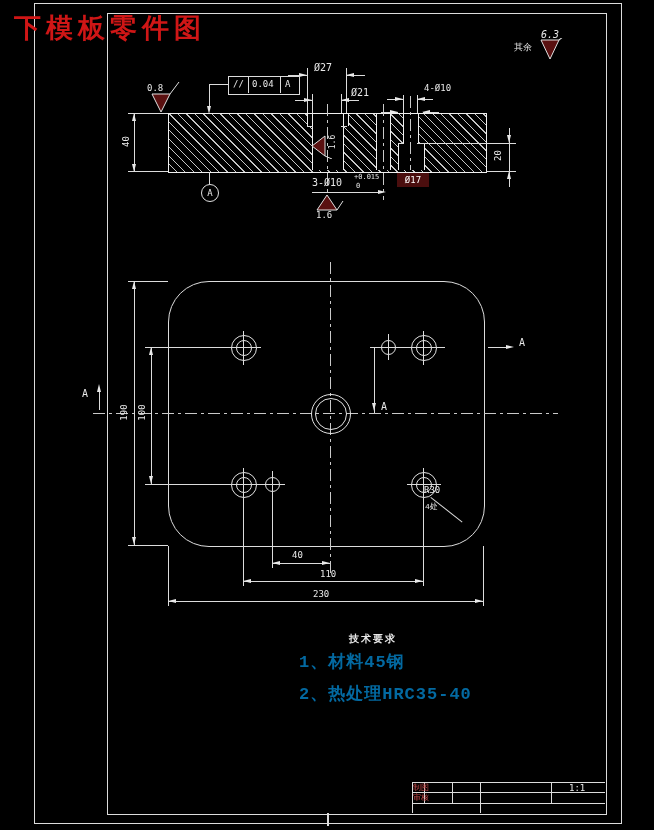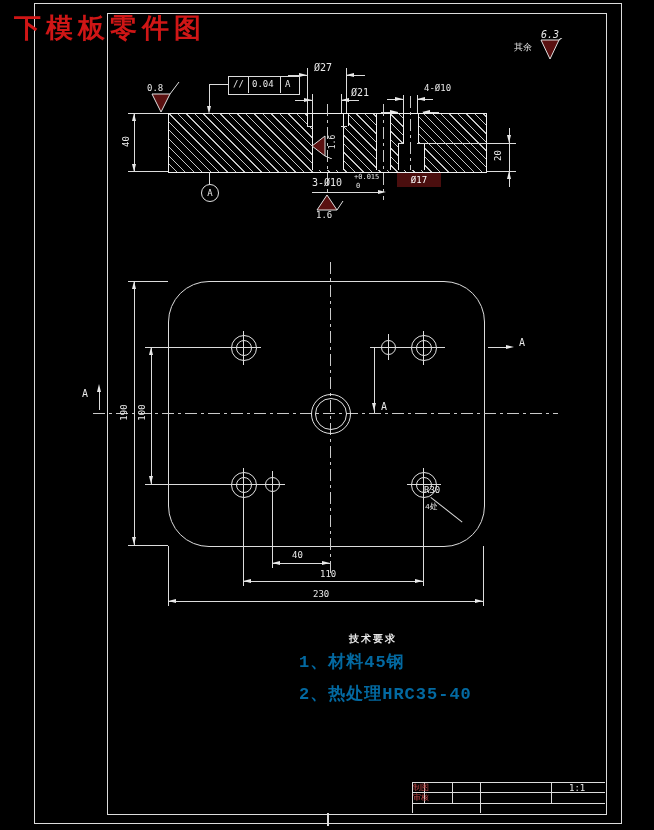--- a/index.html
+++ b/index.html
@@ -18,21 +18,21 @@
   .aw{position:absolute;width:0;height:0;}
   .aw.r{border-left:8px solid #e8e8e8;border-top:2px solid transparent;border-bottom:2px solid transparent;}
   .aw.l{border-right:8px solid #e8e8e8;border-top:2px solid transparent;border-bottom:2px solid transparent;}
   .aw.u{border-bottom:8px solid #e8e8e8;border-left:2px solid transparent;border-right:2px solid transparent;}
   .aw.d{border-top:8px solid #e8e8e8;border-left:2px solid transparent;border-right:2px solid transparent;}
   .main-title{position:absolute;left:14px;top:10px;font-size:27px;font-weight:bold;color:#cf1616;
               letter-spacing:5px;font-family:"Liberation Sans",sans-serif;}
   .red{color:#c24a4a;}
   .cjk{font-family:Liberation Mono, monospace;}
   .tech1{position:absolute;font-size:17px;font-weight:bold;color:#0369a1;letter-spacing:1px;}
-  .phi17tag{position:absolute;left:397px;top:173px;width:44px;height:14px;background:#4a0e0e;
+  .phi17tag{position:absolute;left:397px;top:173px;width:32px;height:14px;background:#4a0e0e;
             color:#fff;font-size:9px;text-align:center;line-height:14px;font-family:"DejaVu Sans Mono",monospace;}
 </style>
 </head>
 <body>
 
 <div id="canvas">
 
   <div class="bx" style="left:34px;top:3px;width:586px;height:819px;"></div>
   <div class="bx" style="left:107px;top:13px;width:498px;height:800px;"></div>
   <div class="ln" style="left:327px;top:813px;width:2px;height:13px;"></div>

